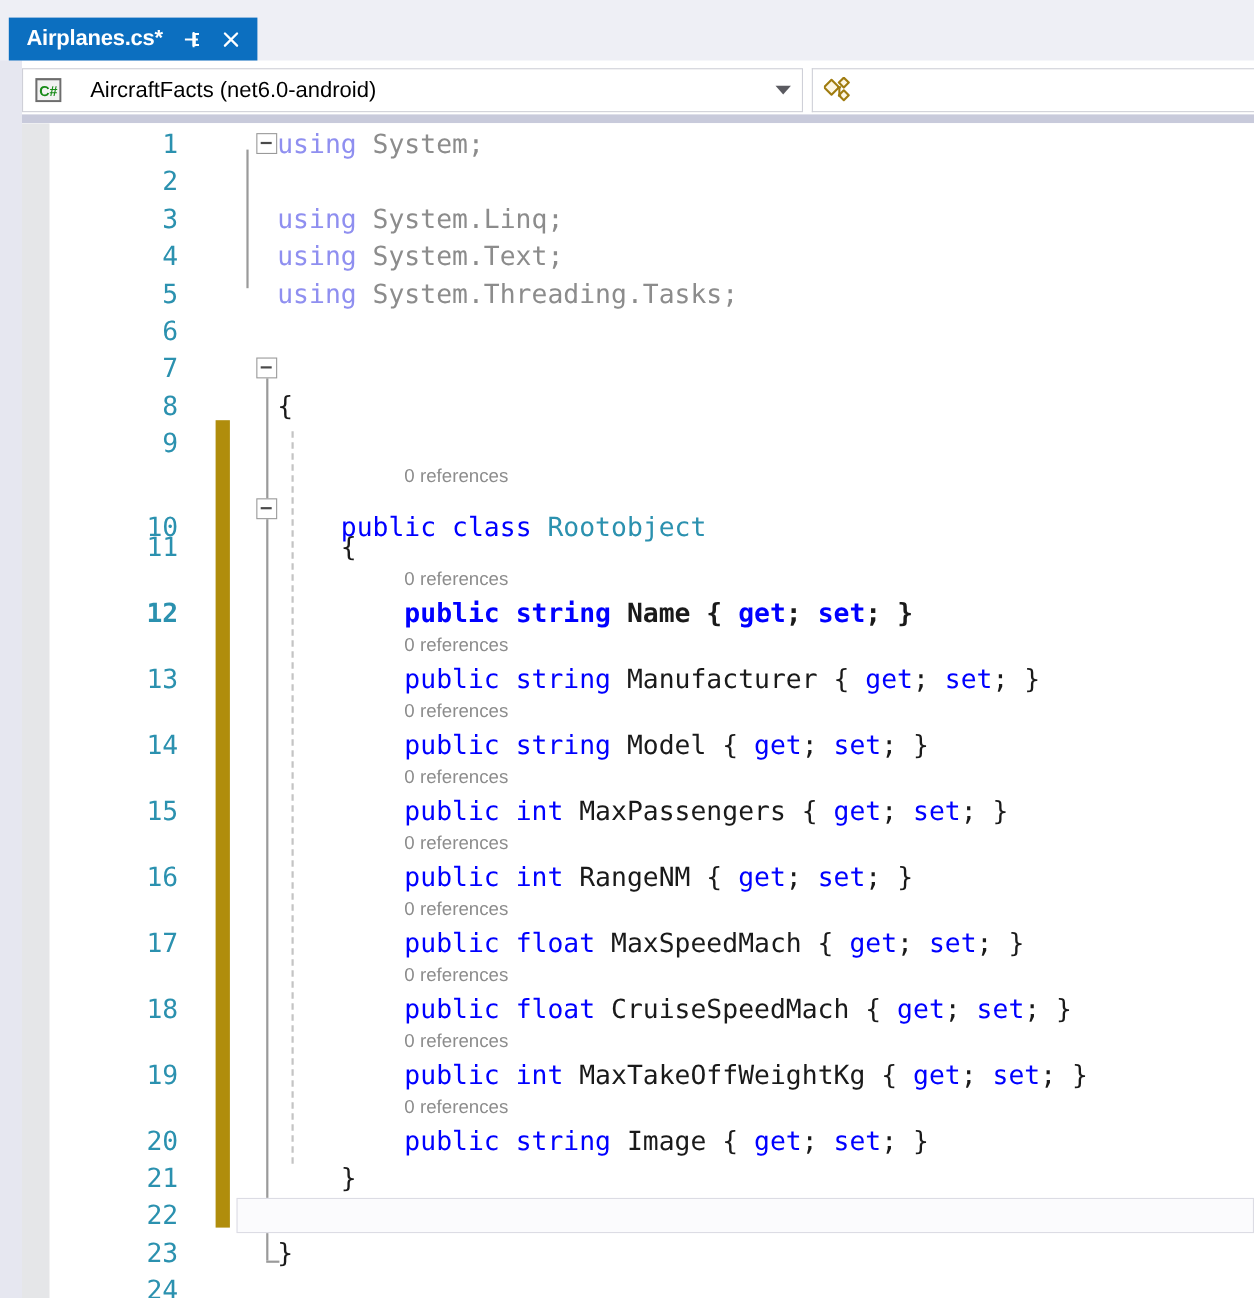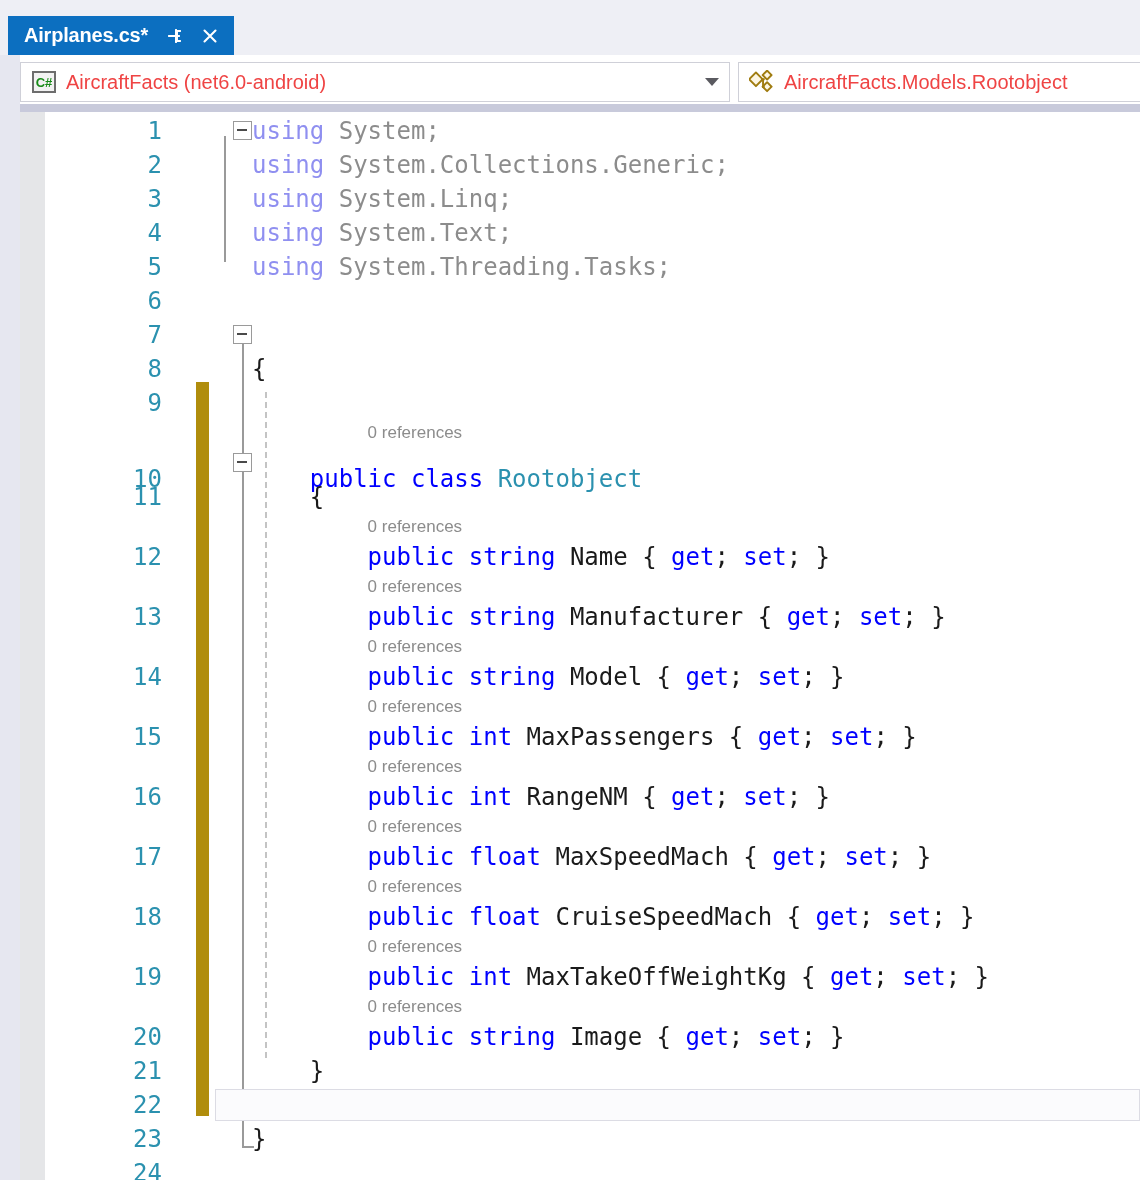--- a/index.html
+++ b/index.html
@@ -66,23 +66,23 @@
     background: #ffffff;
     border: 1px solid #cfd0d8;
     box-sizing: border-box;
     display: flex; align-items: center;
   }
   .nav-combo.left  { left: 0;   width: 710px; }
   .nav-combo.right { left: 718px; width: 402px; border-right: none; }
 
   .nav-label {
     font-size: 20px;
-    color: #ef4444;
+    color: #000000;
     white-space: nowrap;
-    margin-left: 9px;
+    margin-left: 25px;
   }
   .nav-icon {
     margin-left: 10px;
     width: 26px; height: 26px;
     display: flex; align-items: center; justify-content: center;
     flex: 0 0 auto;
   }
   .nav-caret {
     position: absolute; right: 10px; top: 50%;
     transform: translateY(-50%);
@@ -262,43 +262,42 @@
       <span class="nav-icon">
         <svg width="27" height="25" viewBox="0 0 27 25">
           <g fill="#fdf6e3" stroke="#a07c10" stroke-width="2" stroke-linejoin="round">
             <rect x="2.2" y="4.2" width="10" height="10" transform="rotate(-45 7.2 9.2)"></rect>
             <rect x="15.5" y="1.5" width="6.6" height="6.6" transform="rotate(-45 18.8 4.8)"></rect>
             <rect x="15.5" y="13.5" width="6.6" height="6.6" transform="rotate(-45 18.8 16.8)"></rect>
           </g>
           <path d="M12.6 9.2 H16.3 M14.6 9.2 V17.2 H16.3" stroke="#a07c10" stroke-width="2" fill="none"></path>
         </svg>
       </span>
-      <span class="nav-label">AircraftFacts.Models.Rootobject</span>
     </div>
   </div>
 
   <div class="nav-underband"></div>
 
   <div class="editor">
     <div class="glyph-margin"></div>
     <div class="code-surface" id="code-surface">
         <div class="row" style="top: 2px;"><div class="lineno">1</div><div class="code"><span class="kwu">using</span><span class="pl"> </span><span class="ns">System</span><span class="ns">;</span></div></div>
-        <div class="row" style="top: 36px;"><div class="lineno">2</div><div class="code"><span class="kwu">using</span><span class="pl"> </span><span class="ns">System.Collections.Generic</span><span class="ns">;</span></div></div>
+        <div class="row" style="top: 36px;"><div class="lineno">2</div></div>
         <div class="row" style="top: 70px;"><div class="lineno">3</div><div class="code"><span class="kwu">using</span><span class="pl"> </span><span class="ns">System.Linq</span><span class="ns">;</span></div></div>
         <div class="row" style="top: 104px;"><div class="lineno">4</div><div class="code"><span class="kwu">using</span><span class="pl"> </span><span class="ns">System.Text</span><span class="ns">;</span></div></div>
         <div class="row" style="top: 138px;"><div class="lineno">5</div><div class="code"><span class="kwu">using</span><span class="pl"> </span><span class="ns">System.Threading.Tasks</span><span class="ns">;</span></div></div>
         <div class="row" style="top: 172px;"><div class="lineno">6</div><div class="code"></div></div>
         <div class="row" style="top: 206px;"><div class="lineno">7</div></div>
         <div class="row" style="top: 240px;"><div class="lineno">8</div><div class="code"><span class="pl">{</span></div></div>
         <div class="row" style="top: 274px;"><div class="lineno">9</div><div class="code"></div></div>
         <div class="lens" style="top: 308px; left: 347.6px;">0 references</div>
         <div class="row" style="top: 350px;"><div class="lineno">10</div><div class="code"><span class="pl">    </span><span class="kw">public</span><span class="pl"> </span><span class="kw">class</span><span class="pl"> </span><span class="type">Rootobject</span></div></div>
         <div class="row" style="top: 368px;"><div class="lineno">11</div><div class="code"><span class="pl">    {</span></div></div>
         <div class="lens" style="top: 402px; left: 347.6px;">0 references</div>
-        <div class="row" style="top: 428px;"><div class="lineno">12</div><div class="code"><span class="pl">        </span><span class="kw">public</span><span class="pl"> </span><span class="kw">string</span><span class="pl"> Name { </span><span class="kw">get</span><span class="pl">; </span><span class="kw">set</span><span class="pl">; }</span></div></div>
+        <div class="row" style="top: 428px; font-weight: bold;"><div class="lineno">12</div><div class="code"><span class="pl">        </span><span class="kw">public</span><span class="pl"> </span><span class="kw">string</span><span class="pl"> Name { </span><span class="kw">get</span><span class="pl">; </span><span class="kw">set</span><span class="pl">; }</span></div></div>
         <div class="lens" style="top: 462px; left: 347.6px;">0 references</div>
         <div class="row" style="top: 488px;"><div class="lineno">13</div><div class="code"><span class="pl">        </span><span class="kw">public</span><span class="pl"> </span><span class="kw">string</span><span class="pl"> Manufacturer { </span><span class="kw">get</span><span class="pl">; </span><span class="kw">set</span><span class="pl">; }</span></div></div>
         <div class="lens" style="top: 522px; left: 347.6px;">0 references</div>
         <div class="row" style="top: 548px;"><div class="lineno">14</div><div class="code"><span class="pl">        </span><span class="kw">public</span><span class="pl"> </span><span class="kw">string</span><span class="pl"> Model { </span><span class="kw">get</span><span class="pl">; </span><span class="kw">set</span><span class="pl">; }</span></div></div>
         <div class="lens" style="top: 582px; left: 347.6px;">0 references</div>
         <div class="row" style="top: 608px;"><div class="lineno">15</div><div class="code"><span class="pl">        </span><span class="kw">public</span><span class="pl"> </span><span class="kw">int</span><span class="pl"> MaxPassengers { </span><span class="kw">get</span><span class="pl">; </span><span class="kw">set</span><span class="pl">; }</span></div></div>
         <div class="lens" style="top: 642px; left: 347.6px;">0 references</div>
         <div class="row" style="top: 668px;"><div class="lineno">16</div><div class="code"><span class="pl">        </span><span class="kw">public</span><span class="pl"> </span><span class="kw">int</span><span class="pl"> RangeNM { </span><span class="kw">get</span><span class="pl">; </span><span class="kw">set</span><span class="pl">; }</span></div></div>
         <div class="lens" style="top: 702px; left: 347.6px;">0 references</div>
         <div class="row" style="top: 728px;"><div class="lineno">17</div><div class="code"><span class="pl">        </span><span class="kw">public</span><span class="pl"> </span><span class="kw">float</span><span class="pl"> MaxSpeedMach { </span><span class="kw">get</span><span class="pl">; </span><span class="kw">set</span><span class="pl">; }</span></div></div>

